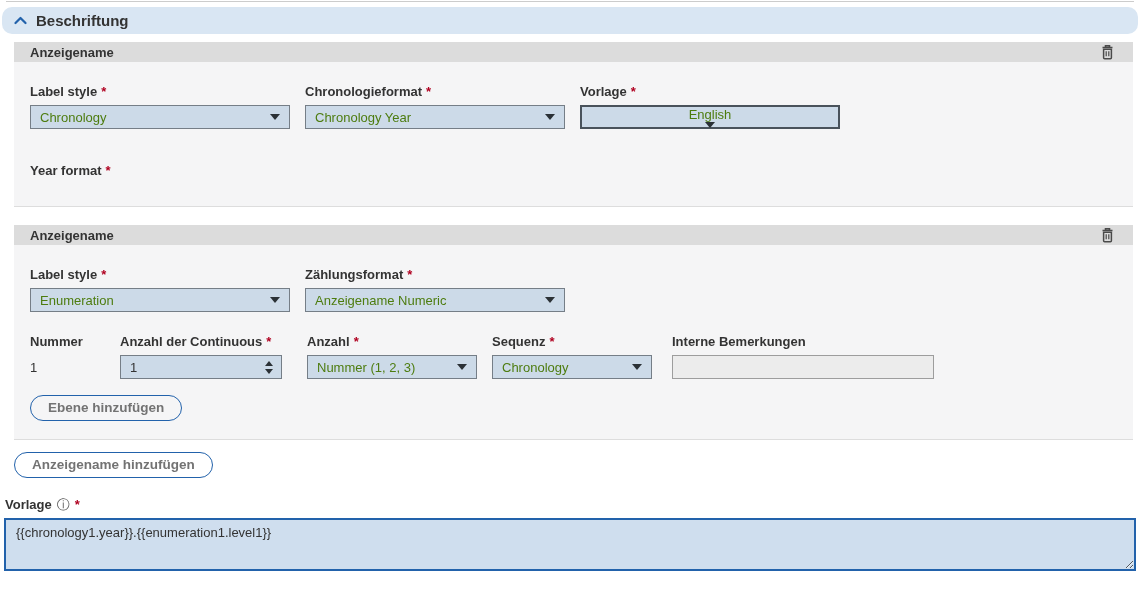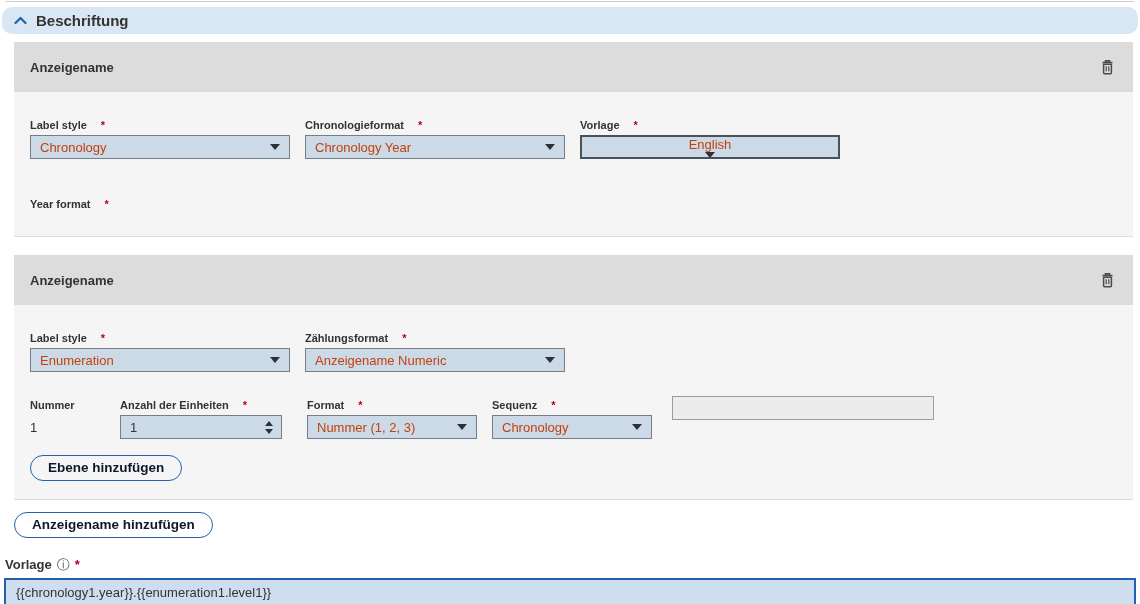--- a/index.html
+++ b/index.html
@@ -24,48 +24,48 @@
     padding: 0 12px;
     cursor: pointer;
   }
   .section-title { font-weight: bold; font-size: 15px; color: #333; }
 
   
   .panel { margin: 8px 7px 0 14px; background: #f5f5f6; border-bottom: 1px solid #dddddd; }
   .panel-2 { margin-top: 18px; }
   .panel-header {
     background: #dcdcdc;
-    height: 50px;
+    height: 20px;
     display: flex;
     align-items: center;
     justify-content: space-between;
     padding: 0 16px;
   }
   .panel-title { font-weight: bold; font-size: 13px; color: #333; }
   .icon-btn { background: none; border: none; cursor: pointer; padding: 2px; display: flex; }
   .panel-body { padding: 20px 16px 26px; }
   .panel-2 .panel-body { padding-bottom: 18px; }
 
   .field-row { display: flex; gap: 15px; }
   .field-row + .field-row { margin-top: 32px; }
   .field { width: 260px; }
-  .field-label { font-weight: bold; font-size: 11px; height: 19px; display: flex; gap: 14px; align-items: flex-end; white-space: nowrap; }
+  .field-label { font-weight: bold; font-size: 13px; height: 19px; display: flex; gap: 4px; align-items: center; white-space: nowrap; }
   .asterisk { color: #b00020; font-weight: bold; }
 
   .dropdown {
     margin-top: 4px;
     height: 24px;
     background: #ccdae8;
     border: 1px solid #757e87;
     display: flex;
     align-items: center;
     justify-content: space-between;
     padding: 0 9px;
     font-size: 13px;
-    color: #c2410c;
+    color: #4d7c0f;
     cursor: pointer;
   }
   .dropdown.focused { border: 2px solid #49525b; flex-direction: column; }
   .caret-down {
     width: 0; height: 0;
     border-left: 5px solid transparent;
     border-right: 5px solid transparent;
     border-top: 6px solid #2b3136;
   }
 
@@ -119,21 +119,21 @@
   .col-sequence { width: 160px; margin-right: 20px; }
   .col-remarks { width: 262px; }
 
   .pill-btn {
     display: inline-flex;
     align-items: center;
     padding: 4px 17px 5px;
     background: transparent;
     border: 1.5px solid #2262ab;
     border-radius: 14px;
-    color: #0f172a;
+    color: #737373;
     font-family: "Liberation Sans", sans-serif;
     font-weight: bold;
     font-size: 13.5px;
     cursor: pointer;
   }
   .add-level-btn { margin-top: 16px; }
   .add-display-btn { margin: 12px 0 0 14px; }
 
   .template-label {
     margin: 17px 12px 0 5px;
@@ -275,52 +275,55 @@
 
     <div class="level-row">
       <div class="col-ebene">
         <div class="field-label">
           <span>Nummer</span>
         </div>
         <div class="static-value">1</div>
       </div>
       <div class="col-units">
         <div class="field-label">
-          <span>Anzahl der Einheiten</span>
+          <span>Anzahl der Continuous</span>
           <span class="asterisk">*</span>
         </div>
         <div class="number-input">
           <input type="text" value="1" style="">
           <span class="spinner">
             <span class="caret-up-sm"></span>
             <span class="caret-down-sm"></span>
           </span>
         </div>
       </div>
       <div class="col-format">
         <div class="field-label">
-          <span>Format</span>
+          <span>Anzahl</span>
           <span class="asterisk">*</span>
         </div>
         <div class="dropdown">
           <span>Nummer (1, 2, 3)</span>
           <span class="caret-down"></span>
         </div>
       </div>
       <div class="col-sequence">
         <div class="field-label">
           <span>Sequenz</span>
           <span class="asterisk">*</span>
         </div>
         <div class="dropdown">
           <span>Chronology</span>
           <span class="caret-down"></span>
         </div>
       </div>
       <div class="col-remarks">
+        <div class="field-label">
+          <span>Interne Bemerkungen</span>
+        </div>
         <input type="text" class="text-input-disabled" disabled="" value="" style="">
       </div>
     </div>
 
     <button class="pill-btn add-level-btn">Ebene hinzufügen</button>
   </div>
 </div>
 
 <button class="pill-btn add-display-btn">Anzeigename hinzufügen</button>
 

